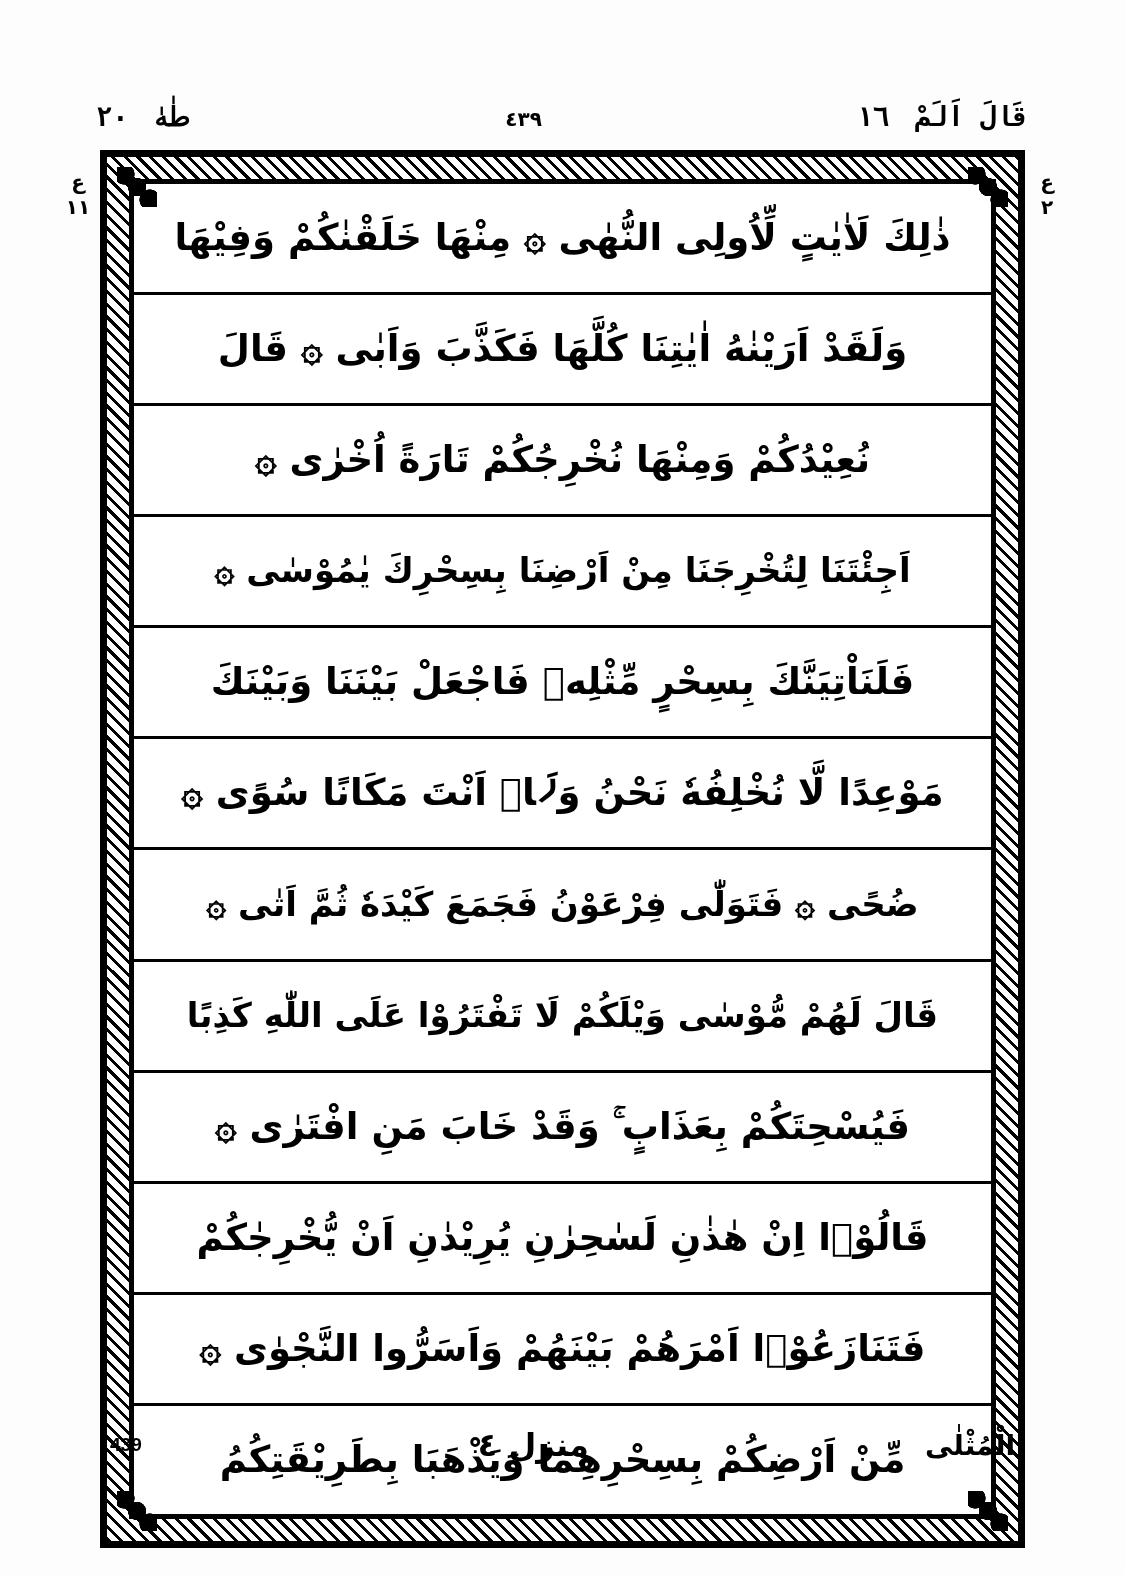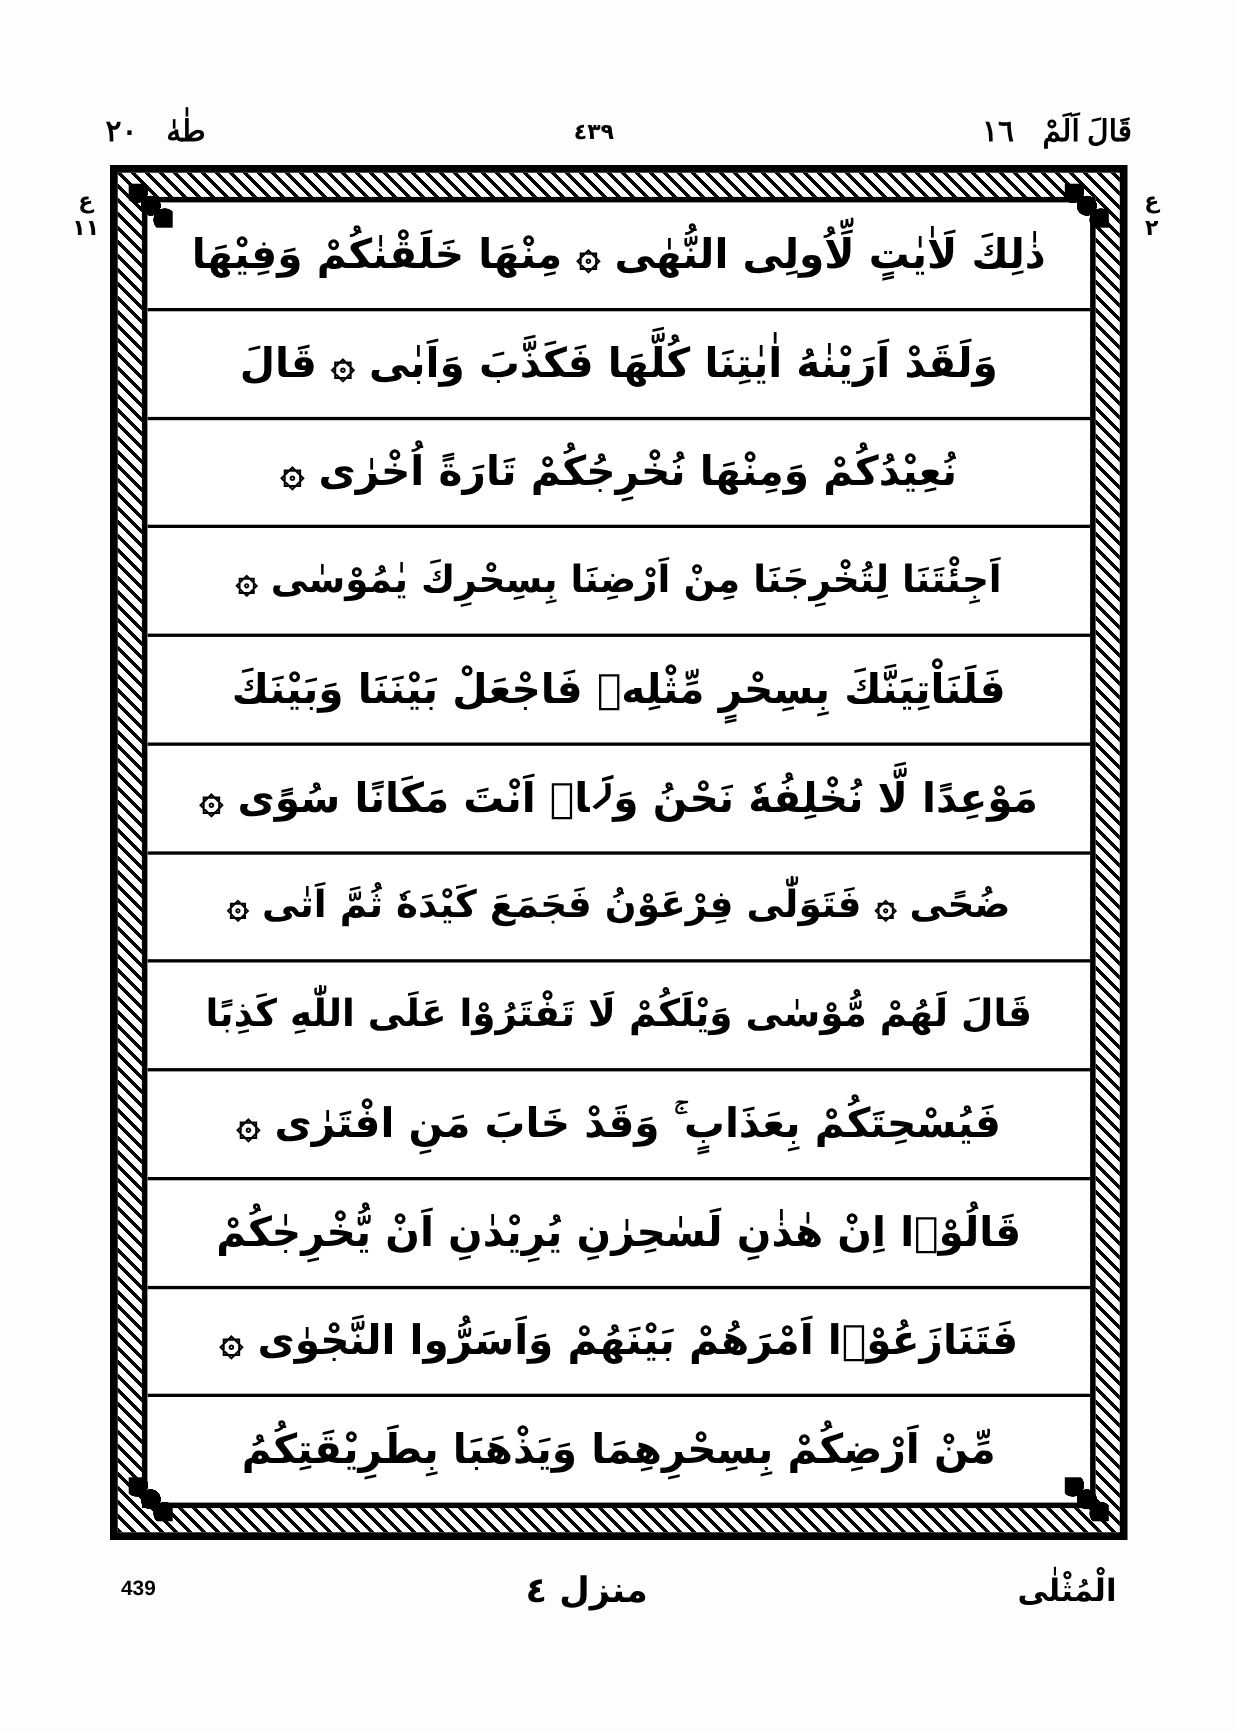--- a/index.html
+++ b/index.html
@@ -31,21 +31,21 @@
     height: 46px;
     display: flex;
     align-items: center;
     justify-content: space-between;
     direction: rtl;
   }
   .header-item {
     font-size: 27px;
     line-height: 1;
     white-space: nowrap;
-    font-family: Liberation Serif, serif;
+    font-family: Liberation Mono, monospace;
     font-weight: 700;
   }
   .header-right {
     display: flex;
     gap: 26px;
     align-items: center;
   }
   .header-left {
     display: flex;
     gap: 26px;
@@ -56,21 +56,21 @@
     font-weight: 700;
     letter-spacing: 1px;
   }
 
   
   .frame {
     position: absolute;
     top: 150px;
     left: 100px;
     width: 925px;
-    height: 1250px;
+    height: 1398px;
     box-sizing: border-box;
     border: 7px solid #000;
     padding: 6px;
     background:
       repeating-linear-gradient(45deg, #000 0 3px, #fff 3px 9px);
   }
   .frame-inner {
     position: absolute;
     top: 22px;
     left: 22px;

